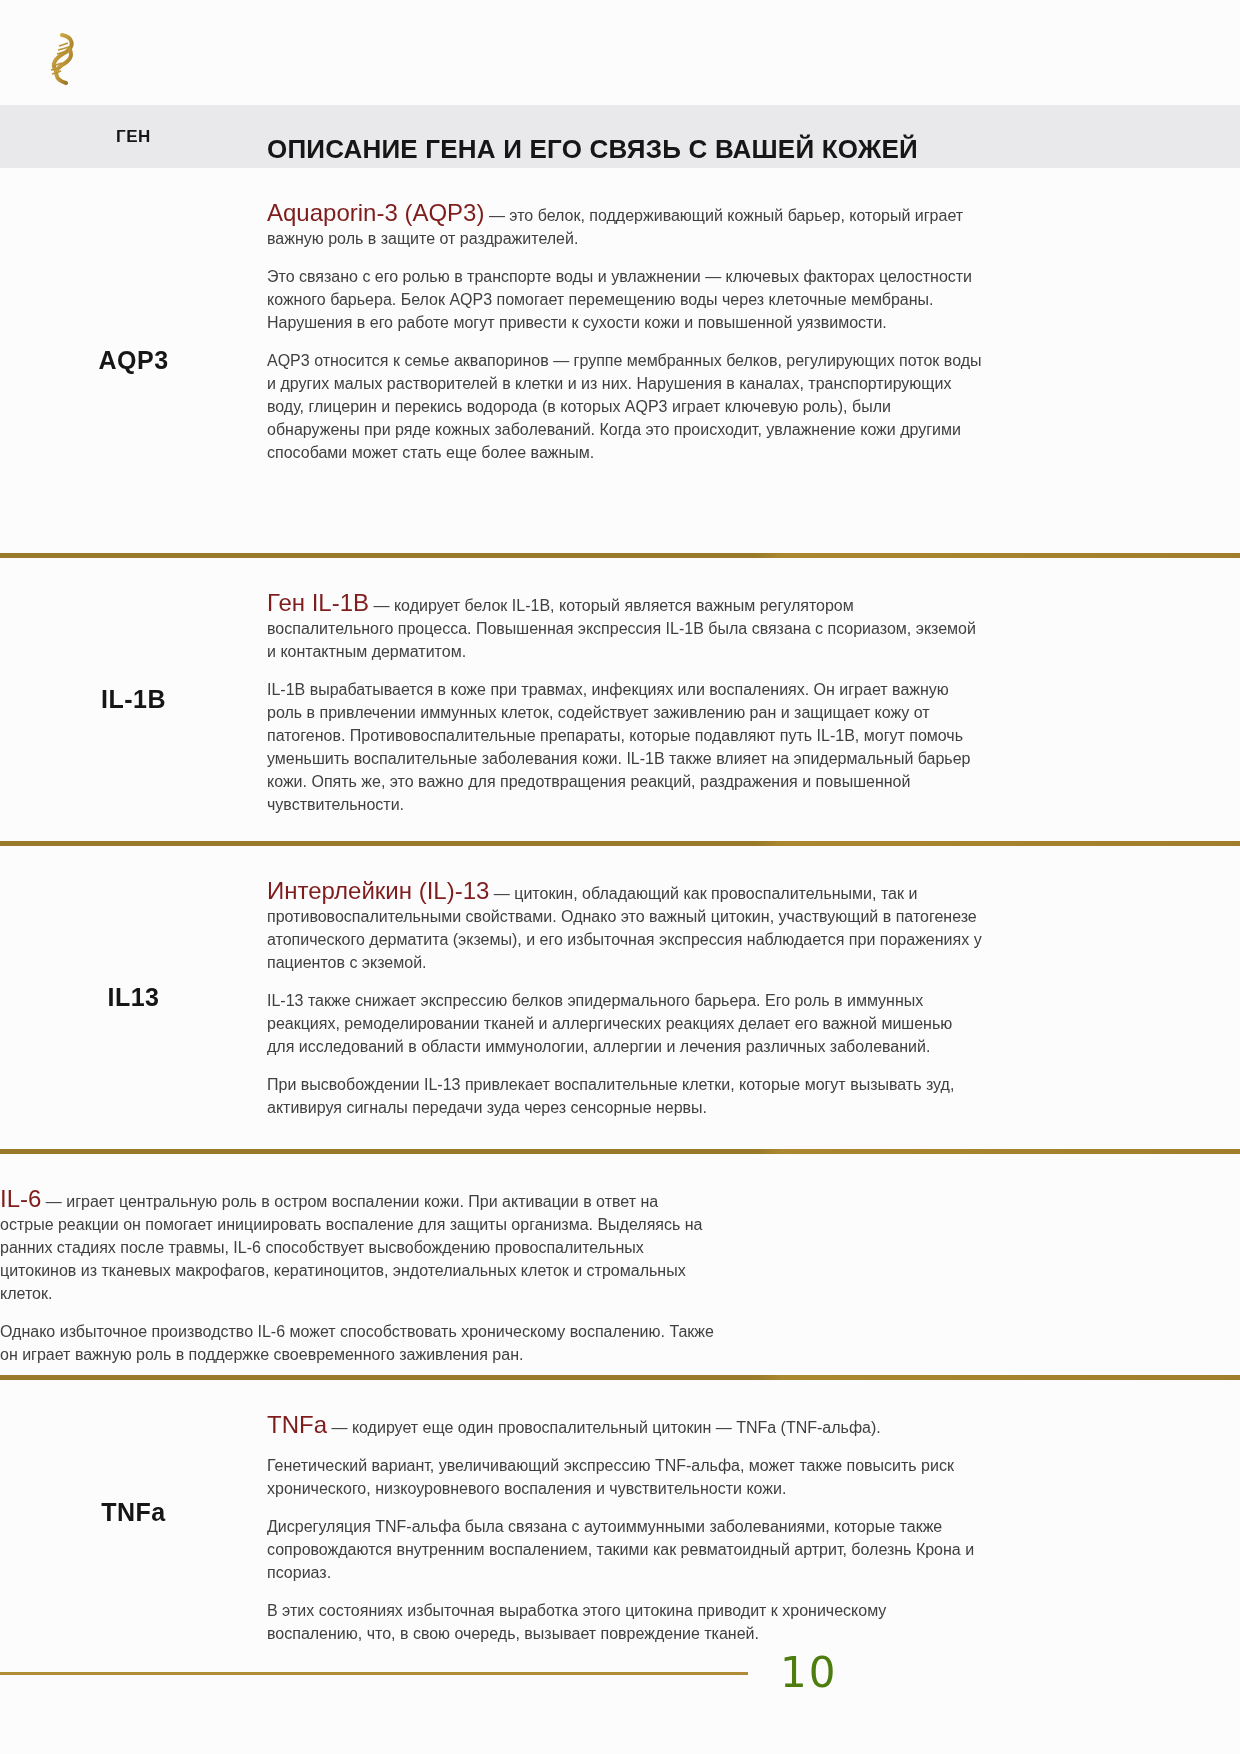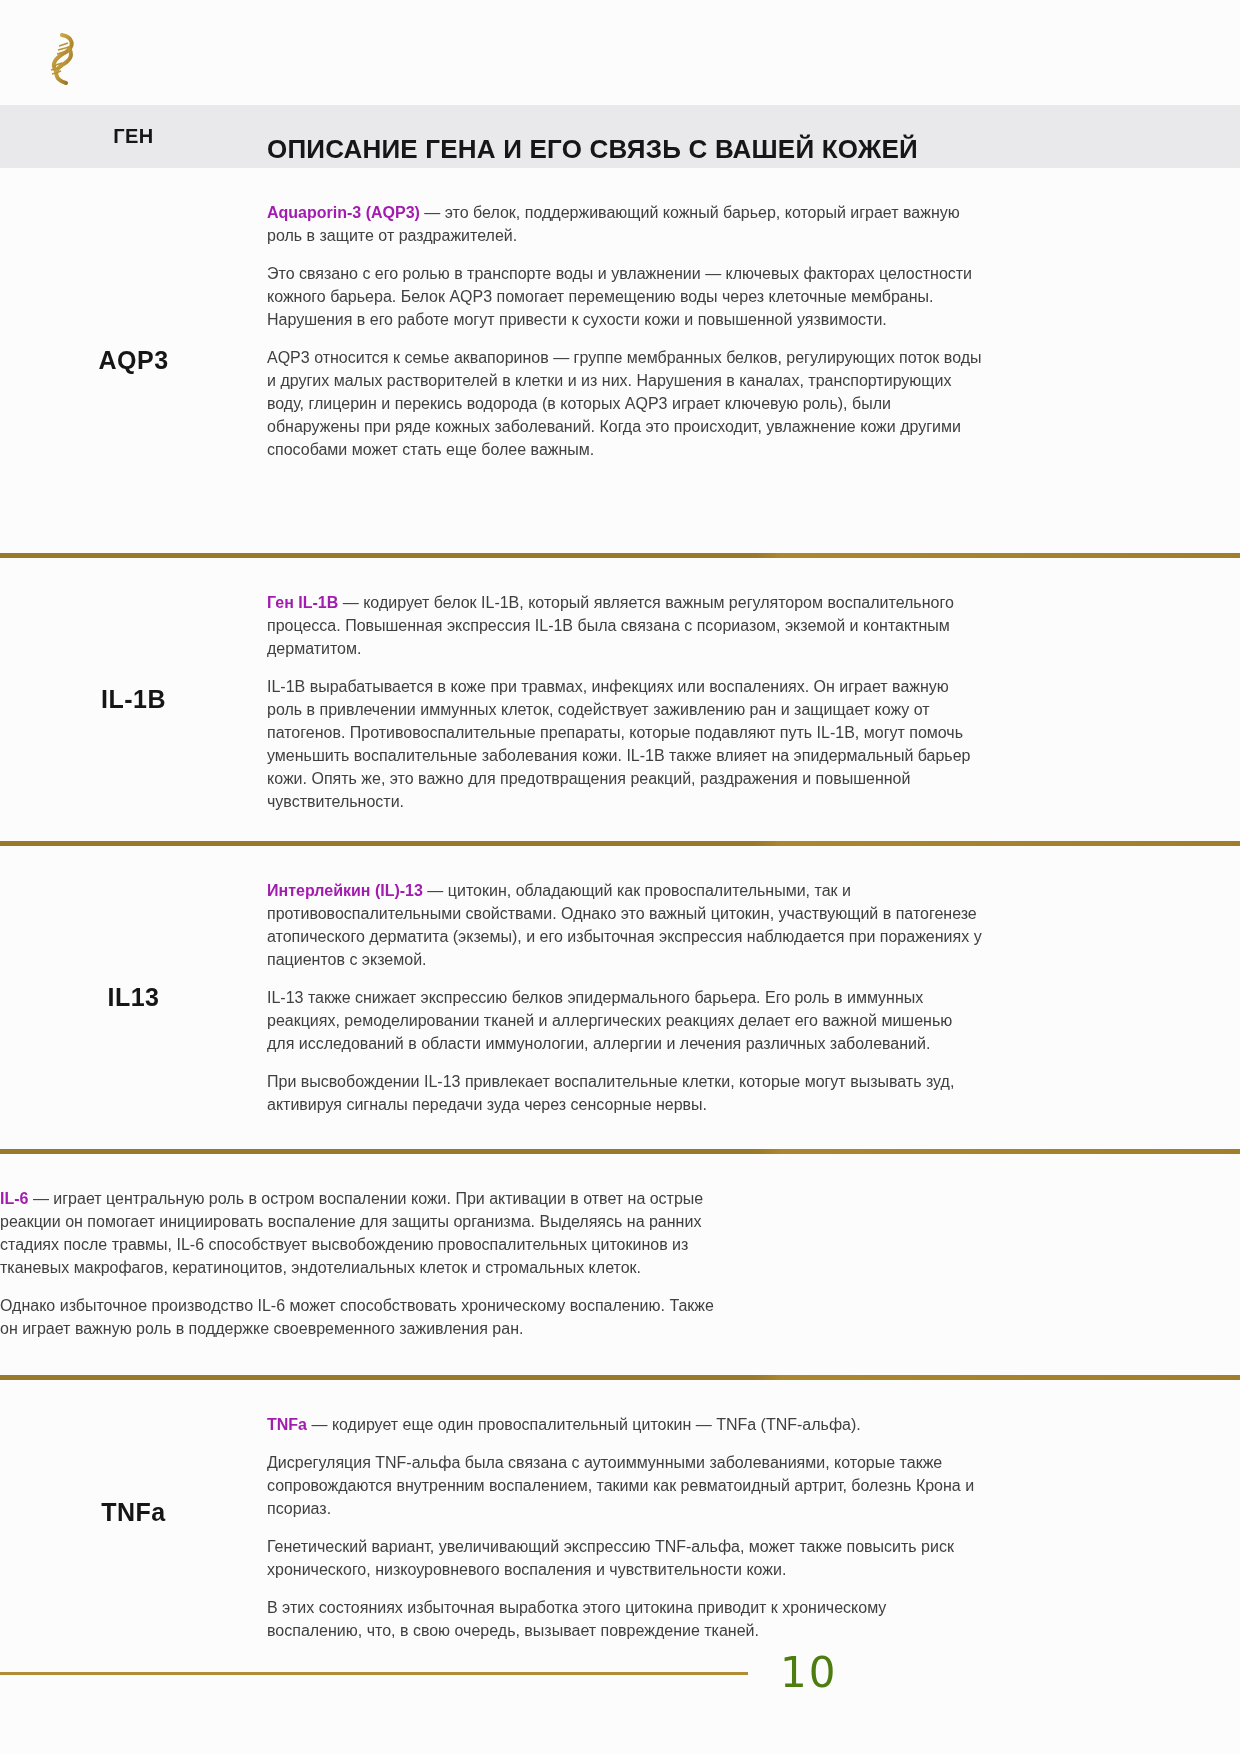--- a/index.html
+++ b/index.html
@@ -11,21 +11,21 @@
   }
   .logo-area{ height:105px; position:relative; }
   .logo-area svg{ position:absolute; left:42px; top:33px; }
 
   .header-bar{
     height:63px; background:#e9e9eb;
     display:flex; align-items:center;
   }
   .header-gene{
     width:267px; text-align:center;
-    font-size:20px; font-weight:700; color:#161616; letter-spacing:.5px;
+    font-size:17px; font-weight:700; color:#161616; letter-spacing:.5px;
   }
   .header-desc{
     font-size:26px; font-weight:700; color:#161616; letter-spacing:.2px;margin-top:26px;
   }
 
   .row{ display:flex; }
   .row.r1{ height:385px; }
   .row.r2{ height:283px; }
   .row.r3{ height:303px; }
   .row.r4{ height:221px; }
@@ -39,21 +39,21 @@
     font-size:25px; font-weight:700; color:#161616; letter-spacing:.5px;
   }
   .desc-col{
     width:715px; flex:0 0 715px; padding-top:33px;
   }
   .para{
     font-size:16px; line-height:23px; color:#404040;
     margin-bottom:15px;
   }
   .lead{
-    font-size:16px; font-weight:700; color:#a21caf;
+    font-size:24px; font-weight:400; color:#7f1d1d;
   }
 
   .divider{
     height:5px;
     background:linear-gradient(90deg,#997a2b 0%,#997a2b 61%,#ab872f 63%,#a07e2c 100%);
   }
 
   .footer{ position:relative; height:109px; }
   .footer-line{
     position:absolute; left:0; top:27px; width:748px; height:3px;
@@ -143,22 +143,22 @@
   </div>
 
   <div class="divider"></div>
 
   <div class="row r5">
     <div class="gene-col">
       <div class="gene-label">TNFa</div>
     </div>
     <div class="desc-col">
       <p class="para"><strong class="lead">TNFa</strong><span> — кодирует еще один провоспалительный цитокин — TNFa (TNF-альфа).</span></p>
+      <p class="para"><span>Генетический вариант, увеличивающий экспрессию TNF-альфа, может также повысить риск хронического, низкоуровневого воспаления и чувствительности кожи.</span></p>
       <p class="para"><span>Дисрегуляция TNF-альфа была связана с аутоиммунными заболеваниями, которые также сопровождаются внутренним воспалением, такими как ревматоидный артрит, болезнь Крона и псориаз.</span></p>
-      <p class="para"><span>Генетический вариант, увеличивающий экспрессию TNF-альфа, может также повысить риск хронического, низкоуровневого воспаления и чувствительности кожи.</span></p>
       <p class="para"><span>В этих состояниях избыточная выработка этого цитокина приводит к хроническому воспалению, что, в свою очередь, вызывает повреждение тканей.</span></p>
     </div>
   </div>
 
   <div class="footer">
     <div class="footer-line"></div>
     <div class="page-number">10</div>
   </div>
 
 </div>

